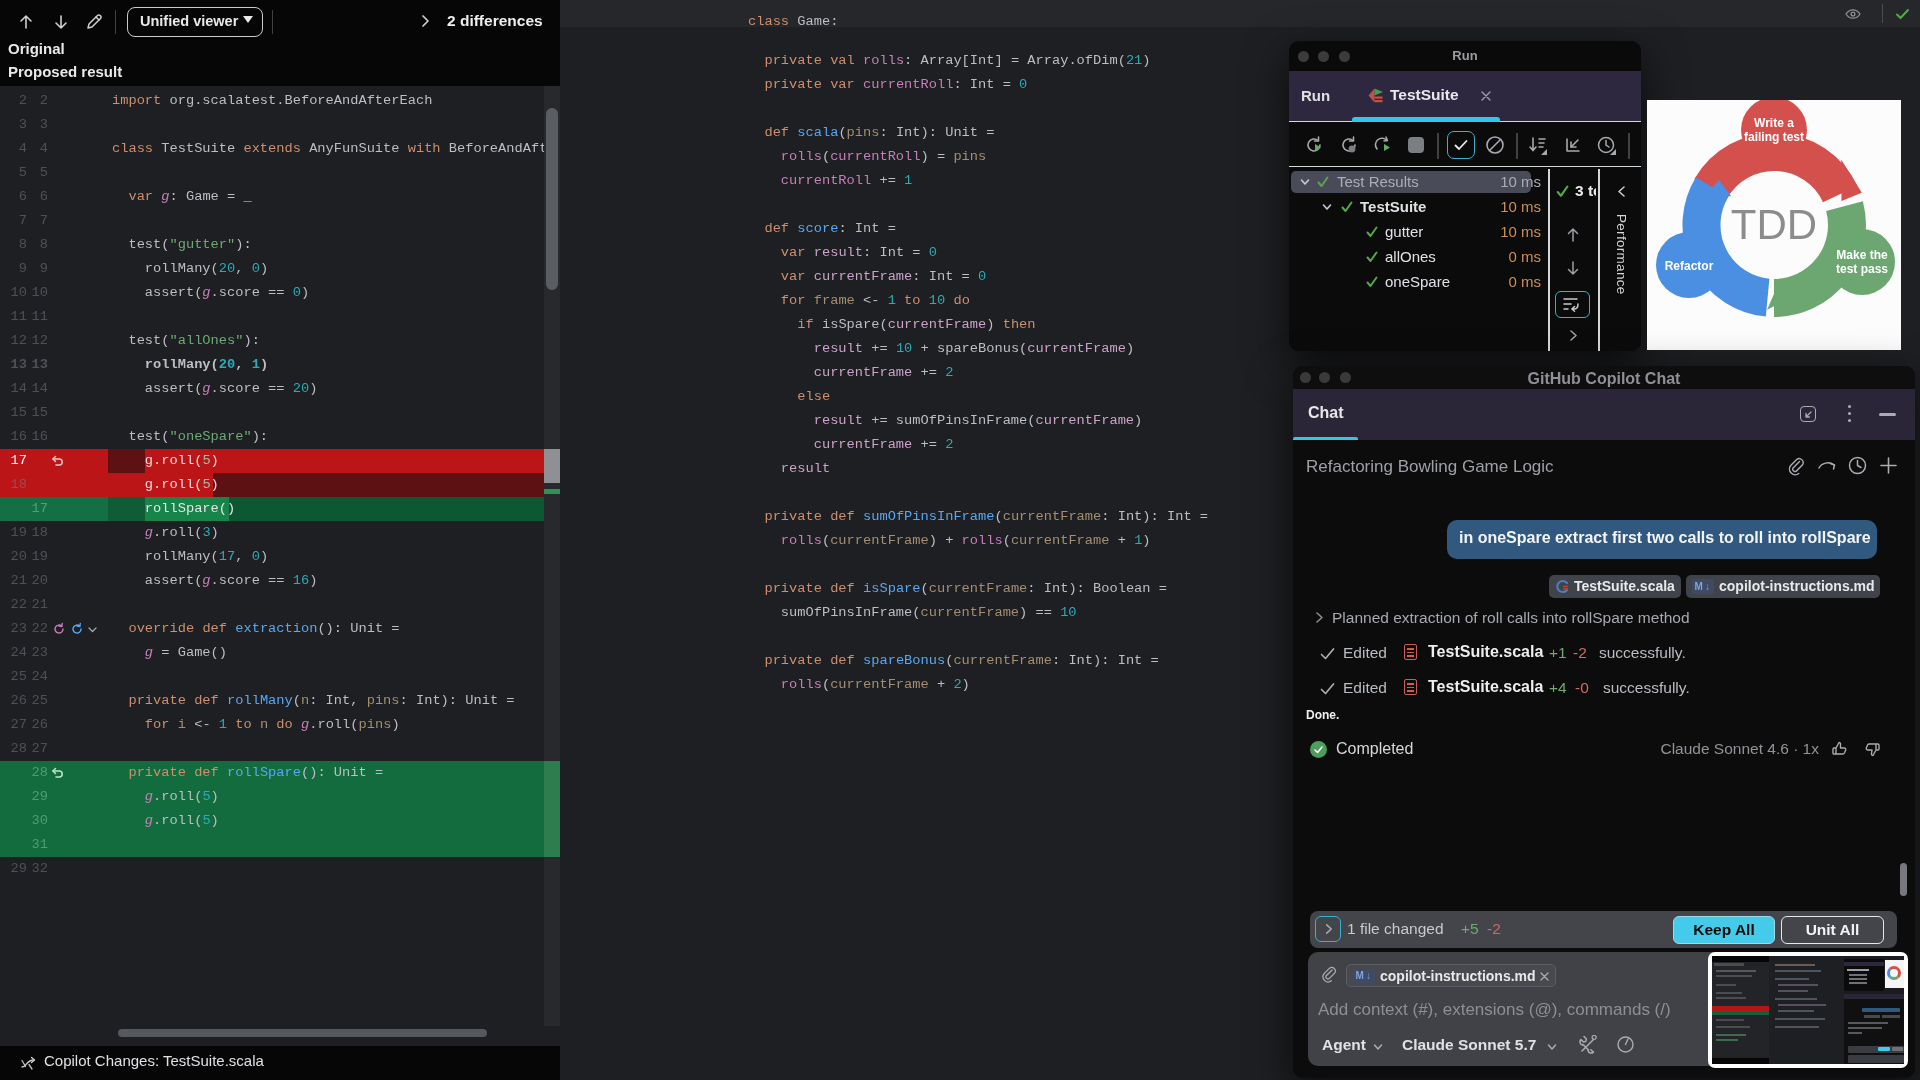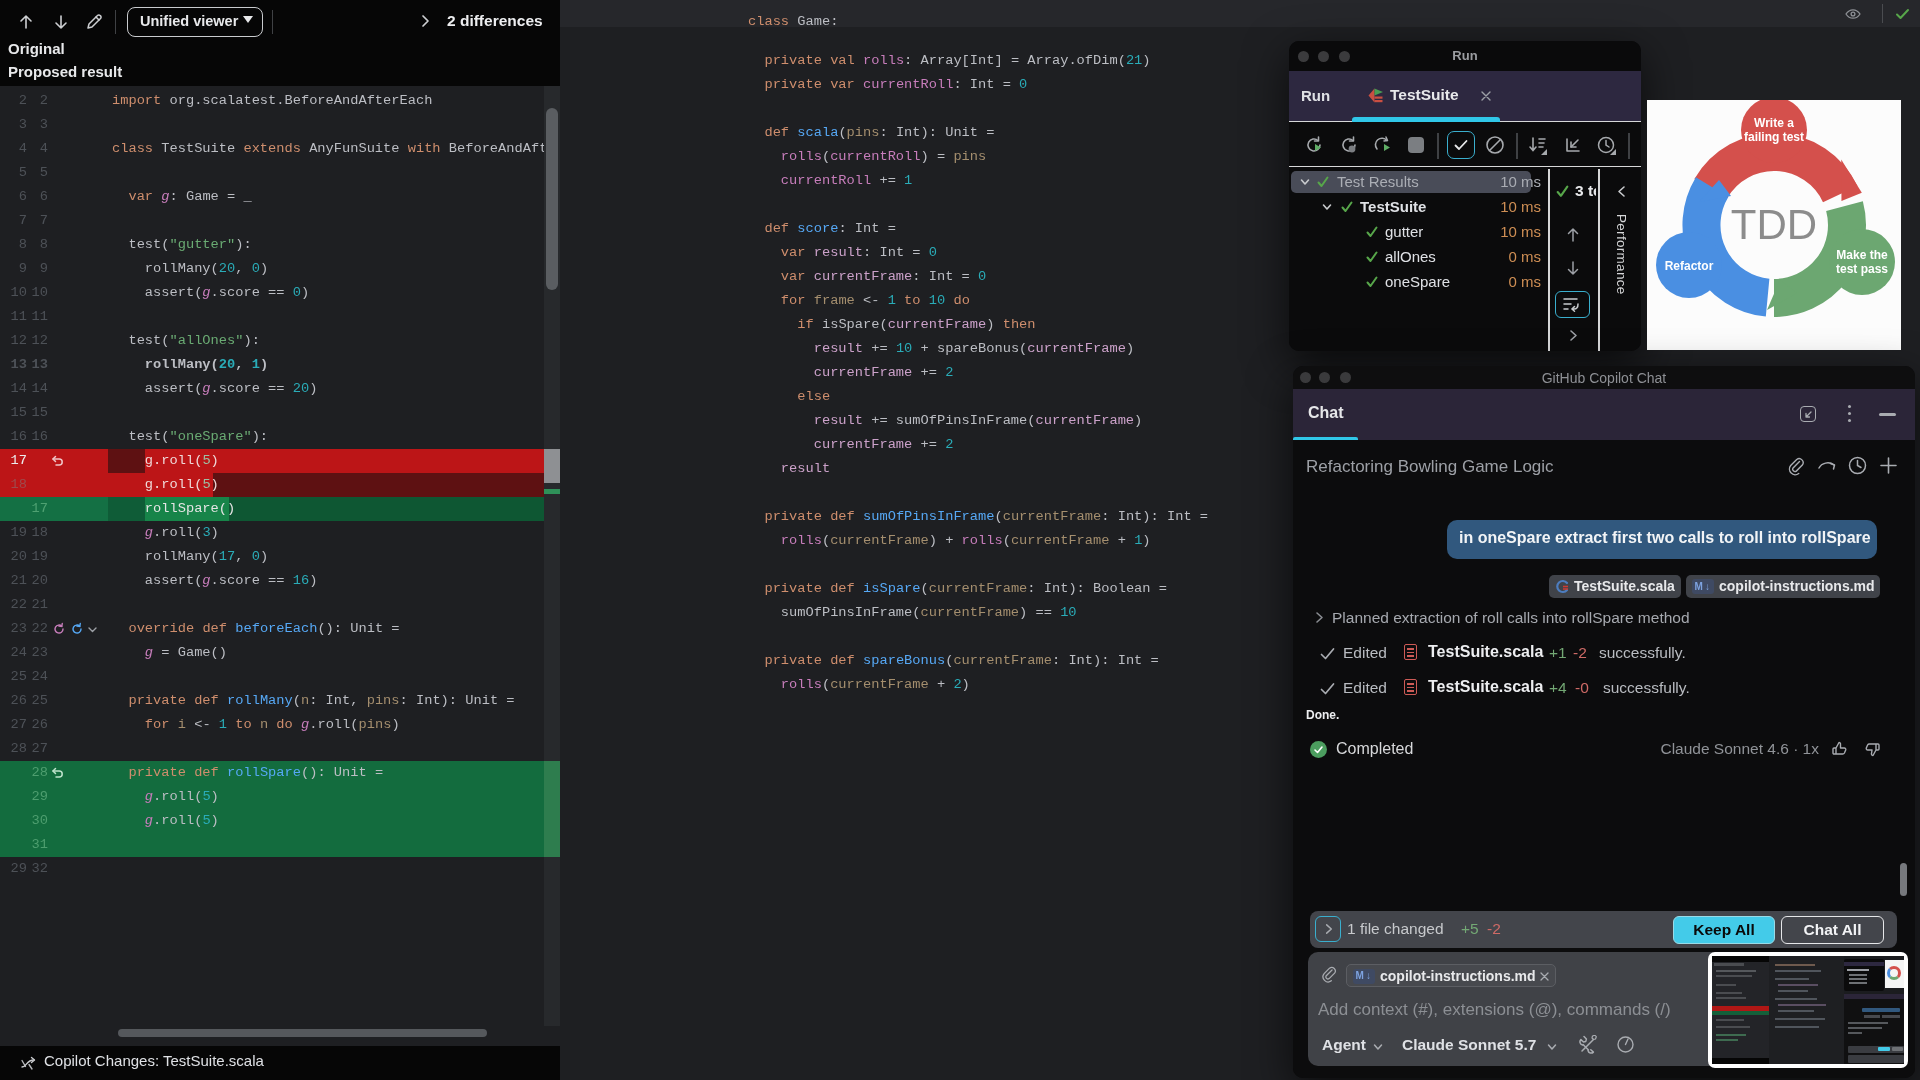--- a/index.html
+++ b/index.html
@@ -81,21 +81,21 @@
 <div class="dline mono" style="top:569px;"><span class="ln1" style="">21</span><span class="ln2" style="">20</span><span class="code">    assert(<span class="gv">g</span>.score == <span class="num">16</span>)</span></div>
 <div class="dline mono" style="top:593px;"><span class="ln1" style="">22</span><span class="ln2" style="">21</span></div>
 <div class="dline mono" style="top:617px;"><svg style="position:absolute;left:52px;top:5px;" width="14" height="14" viewBox="0 0 14 14" fill="none" stroke="#C77DBB" stroke-width="1.4" stroke-linecap="round">
           <path d="M11 7a4 4 0 1 1-1.2-2.8"></path>
           <path d="M10 1.5v3h-3" transform="rotate(10 10 3)"></path>
         </svg><svg style="position:absolute;left:70px;top:5px;" width="14" height="14" viewBox="0 0 14 14" fill="none" stroke="#56A8F5" stroke-width="1.4" stroke-linecap="round">
           <path d="M11 7a4 4 0 1 1-1.2-2.8"></path>
           <path d="M10 1.5v3h-3" transform="rotate(10 10 3)"></path>
         </svg><svg style="position:absolute;left:87px;top:7px;" width="11" height="11" viewBox="0 0 11 11" fill="none" stroke="#9DA0A6" stroke-width="1.4" stroke-linecap="round" stroke-linejoin="round">
           <path d="M2 4l3.5 3.5L9 4"></path>
-        </svg><span class="ln1" style="">23</span><span class="ln2" style="">22</span><span class="code">  <span class="k">override</span> <span class="k">def</span> <span class="fn">beforeEach</span>(): Unit =</span></div>
+        </svg><span class="ln1" style="">23</span><span class="ln2" style="">22</span><span class="code">  <span class="k">override</span> <span class="k">def</span> <span class="fn">extraction</span>(): Unit =</span></div>
 <div class="dline mono" style="top:641px;"><span class="ln1" style="">24</span><span class="ln2" style="">23</span><span class="code">    <span class="gv">g</span> = Game()</span></div>
 <div class="dline mono" style="top:665px;"><span class="ln1" style="">25</span><span class="ln2" style="">24</span></div>
 <div class="dline mono" style="top:689px;"><span class="ln1" style="">26</span><span class="ln2" style="">25</span><span class="code">  <span class="k">private</span> <span class="k">def</span> <span class="fn">rollMany</span>(<span class="pp">n</span>: Int, <span class="pp">pins</span>: Int): Unit =</span></div>
 <div class="dline mono" style="top:713px;"><span class="ln1" style="">27</span><span class="ln2" style="">26</span><span class="code">    <span class="k">for</span> <span class="pp">i</span> &lt;- <span class="num">1</span> <span class="k">to</span> <span class="pp">n</span> <span class="k">do</span> <span class="gv">g</span>.roll(<span class="pp">pins</span>)</span></div>
 <div class="dline mono" style="top:737px;"><span class="ln1" style="">28</span><span class="ln2" style="">27</span></div>
 <div class="dline mono" style="top:761px;background:#136C3E;"><svg style="position:absolute;left:50px;top:4px;" width="16" height="16" viewBox="0 0 16 16" fill="none" stroke="#BFE3CC" stroke-width="1.5" stroke-linecap="round" stroke-linejoin="round">
           <path d="M5.5 3.5L3 6l2.5 2.5"></path>
           <path d="M3 6h6.2a3 3 0 0 1 0 6H6"></path>
         </svg><span class="ln2" style="color:#4E9E6F;">28</span><span class="code">  <span class="k">private</span> <span class="k">def</span> <span class="fn">rollSpare</span>(): Unit =</span></div>
 <div class="dline mono" style="top:785px;background:#136C3E;"><span class="ln2" style="color:#4E9E6F;">29</span><span class="code">    <span class="gv">g</span>.roll(<span class="num">5</span>)</span></div>
@@ -336,21 +336,21 @@
     <text x="127" y="139" text-anchor="middle" font-size="42" fill="#8C8C8C" font-family="Liberation Sans">TDD</text>
   </svg>
 </div>
 
 <div class="abs" id="chatwin" style="left:1293px; top:366px; width:622px; height:712px; background:#0C0C0D; border-radius:10px; box-shadow:0 14px 44px rgba(0,0,0,0.65); overflow:hidden;">
 
   <div class="abs" style="left:0; top:0; width:622px; height:23px; background:#0E0E0F;">
     <div class="abs" style="left:7px; top:6px; width:11px; height:11px; border-radius:50%; background:#3A3A3C;"></div>
     <div class="abs" style="left:26px; top:6px; width:11px; height:11px; border-radius:50%; background:#3A3A3C;"></div>
     <div class="abs" style="left:47px; top:6px; width:11px; height:11px; border-radius:50%; background:#3A3A3C;"></div>
-    <div class="abs" style="left:0; top:4px; width:622px; text-align:center; font-size:14px; font-weight:normal; color:#8E9095;">GitHub Copilot Chat</div>
+    <div class="abs" style="left:0; top:4px; width:622px; text-align:center; font-size:16px; font-weight:bold; color:#8E9095;">GitHub Copilot Chat</div>
   </div>
 
   <div class="abs" style="left:0; top:23px; width:622px; height:51px; background:#2B2538;">
     <div class="abs" style="left:15px; top:15px; font-size:16px; font-weight:bold; color:#E6E7E9;">Chat</div>
     <div class="abs" style="left:507px; top:17px; width:16px; height:16px; border:1.3px solid #A9ACB1; border-radius:4px;"></div>
     <svg class="abs" style="left:511px; top:21px;" width="9" height="9" viewBox="0 0 9 9" fill="none" stroke="#A9ACB1" stroke-width="1.3" stroke-linecap="round" stroke-linejoin="round">
         <path d="M7 2L2 7M2 3.5V7h3.5"></path>
       </svg>
     <div class="abs" style="left:555px; top:16px; width:3px; height:3px; border-radius:50%; background:#A9ACB1;"></div>
     <div class="abs" style="left:555px; top:23px; width:3px; height:3px; border-radius:50%; background:#A9ACB1;"></div>
@@ -447,21 +447,21 @@
 
     <div class="abs" style="left:17px; top:471px; width:587px; height:37px; background:#43454B; border-radius:8px;">
       <div class="abs" style="left:5px; top:5px; width:26px; height:26px; border:1.5px solid #3AAFCE; border-radius:6px;"></div>
       <svg class="abs" style="left:13px; top:12px;" width="12" height="12" viewBox="0 0 13 13" fill="none" stroke="#A9ACB1" stroke-width="1.6" stroke-linecap="round" stroke-linejoin="round">
           <path d="M4 2l5 4.5L4 11"></path>
         </svg>
       <div class="abs" style="left:37px; top:9px; font-size:15.5px; color:#C7C9CC;">1 file changed</div>
       <div class="abs" style="left:151px; top:9px; font-size:15.5px; color:#73A874;">+5</div>
       <div class="abs" style="left:177px; top:9px; font-size:15.5px; color:#CE6A66;">-2</div>
       <div class="abs" style="left:363px; top:5px; width:102px; height:28px; background:#43CBE9; border:1.5px solid #9ADBE8; border-radius:6px; text-align:center; line-height:25px; font-size:15.5px; font-weight:bold; color:#0A0A0A;">Keep All</div>
-      <div class="abs" style="left:471px; top:5px; width:103px; height:28px; border:1.5px solid #E6E7E9; border-radius:6px; text-align:center; line-height:25px; font-size:15.5px; font-weight:bold; color:#F2F3F5;">Chat All</div>
+      <div class="abs" style="left:471px; top:5px; width:103px; height:28px; border:1.5px solid #E6E7E9; border-radius:6px; text-align:center; line-height:25px; font-size:15.5px; font-weight:bold; color:#F2F3F5;">Unit All</div>
     </div>
 
     <div class="abs" style="left:15px; top:512px; width:587px; height:114px; background:#404247; border-radius:10px;">
       <svg class="abs" style="left:11px; top:13px;" width="18" height="18" viewBox="0 0 20 20" fill="none" stroke="#A9ACB1" stroke-width="1.4" stroke-linecap="round">
           <path d="M14.5 5.5l-6.4 6.4a2.3 2.3 0 0 0 3.2 3.2l6-6a4 4 0 0 0-5.6-5.6l-6 6a5.7 5.7 0 0 0 8 8"></path>
         </svg>
       <div class="abs" style="left:38px; top:12px; width:210px; height:23px; background:#47494E; border:1px solid #5C5E63; border-radius:5px;">
         <div class="abs" style="left:6px; top:3.5px; width:22px; height:15px; background:#3F4A63; border-radius:3px;">
             <span style="position:absolute;left:2.5px;top:1.5px;font-size:10px;font-weight:bold;color:#7EA3E0;">M</span>
             <span style="position:absolute;left:13px;top:1.5px;font-size:10px;color:#7EA3E0;">↓</span>

